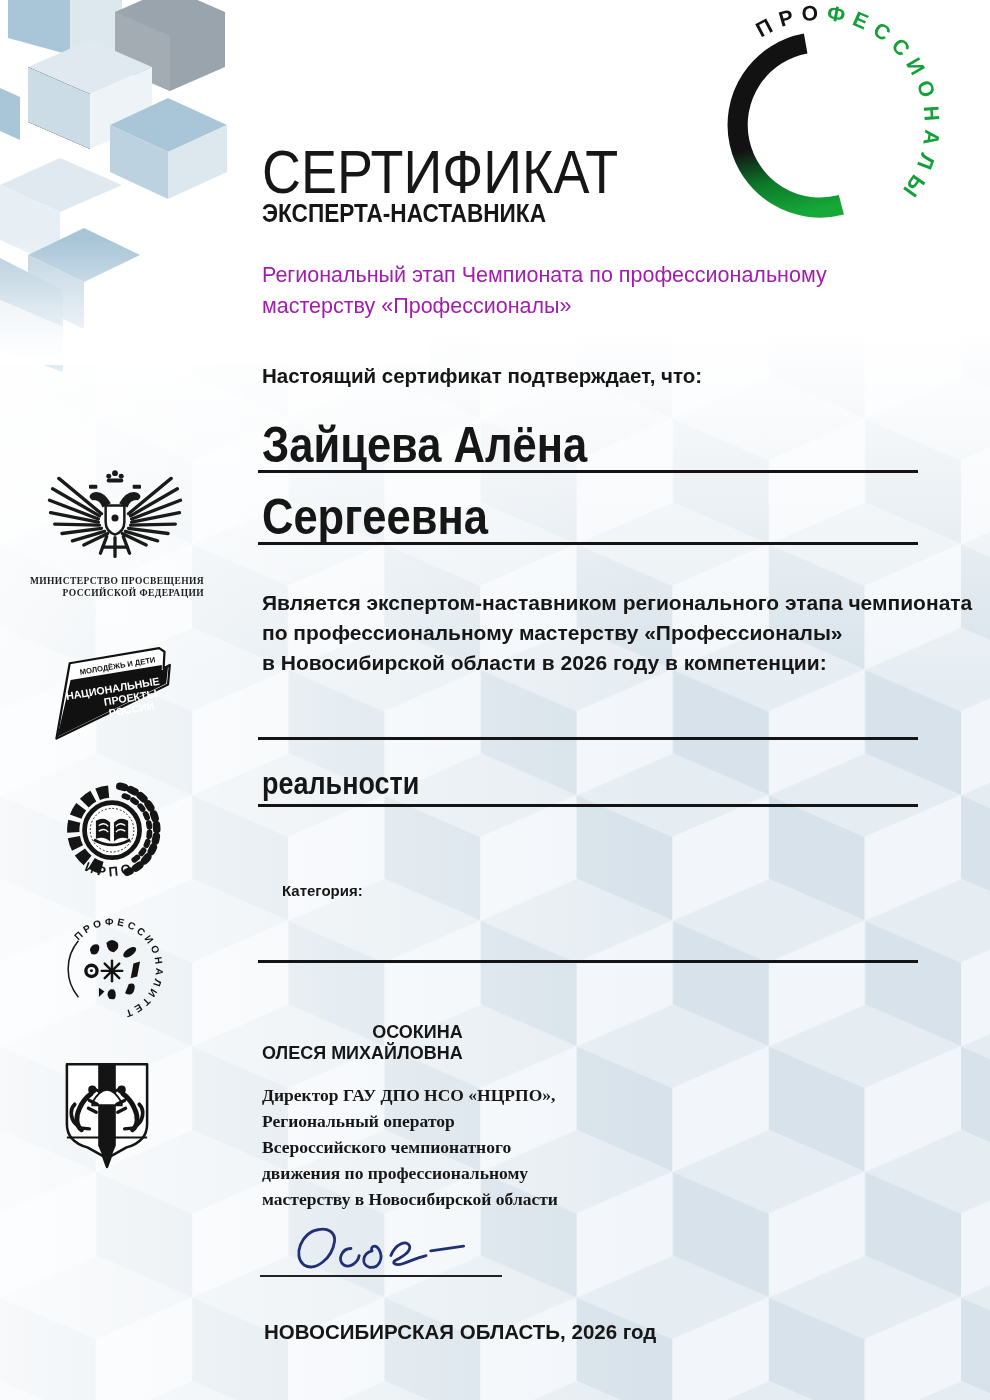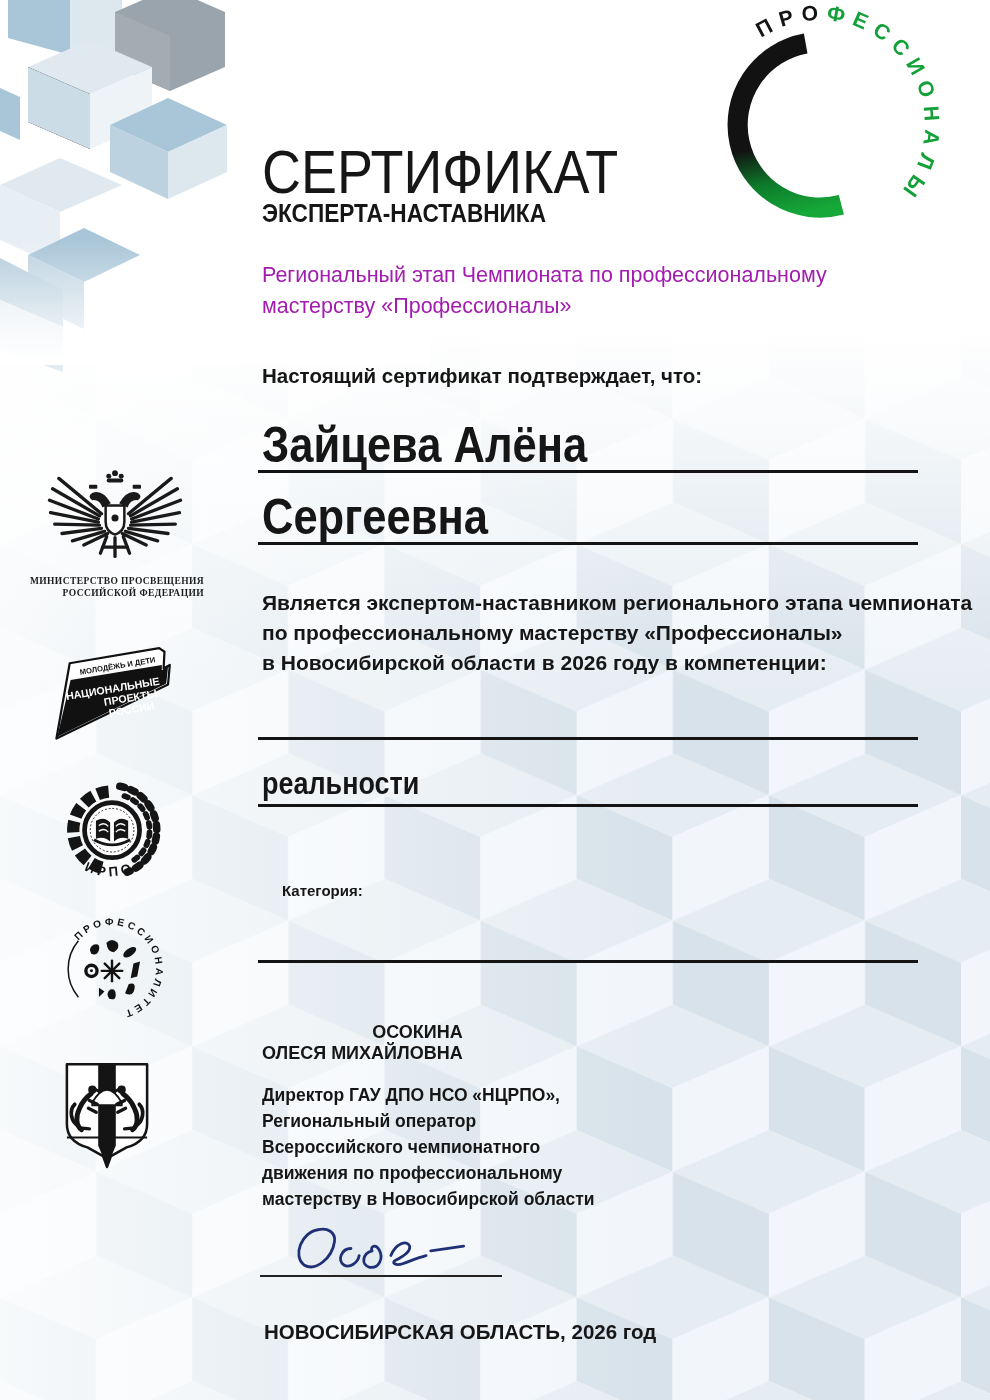--- a/index.html
+++ b/index.html
@@ -15,21 +15,21 @@
   .confirm{left:262px;top:364px;font-size:20.5px;font-weight:bold;}
   .name1{left:262px;top:416px;font-size:50px;font-weight:bold;}
   .name2{left:262px;top:488px;font-size:50px;font-weight:bold;}
   .rule{background:#141414;height:3px;left:258px;width:660px;}
   .statement{left:262px;top:588px;font-size:21px;font-weight:bold;line-height:30px;}
   .comp1{left:262px;top:699px;font-size:31px;font-weight:bold;}
   .comp2{left:262px;top:766px;font-size:31px;font-weight:bold;}
   .catlabel{left:262px;top:882px;font-size:15px;font-weight:bold;margin-left:20px;}
   .catvalue{left:262px;top:920px;font-size:34px;font-weight:bold;}
   .signername{left:262px;top:1022px;font-size:18px;font-weight:bold;line-height:21px;text-align:right;}
-  .signertitle{left:262px;top:1082px;font-size:17.5px;font-weight:bold;line-height:26px;}
+  .signertitle{left:262px;top:1082px;font-size:17.5px;font-weight:bold;line-height:26px;font-family:Liberation Serif, serif;}
   .sigline{left:260px;top:1275px;width:242px;height:2px;background:#222;}
   .footer{left:264px;top:1320px;font-size:20.5px;font-weight:bold;}
   .ministry-caption{left:24px;top:576px;width:180px;text-align:right;
      font-family:Liberation Serif, serif;font-size:9.5px;font-weight:bold;
      line-height:11.5px;letter-spacing:.4px;color:#1d1d1d;}
   svg text{font-family:"Liberation Sans","DejaVu Sans",sans-serif;}
   .ct{fill:#e3ebf1;}.cl{fill:#d2dfe8;}.cr{fill:#f0f5f9;}
 </style>
 </head>
 <body>

